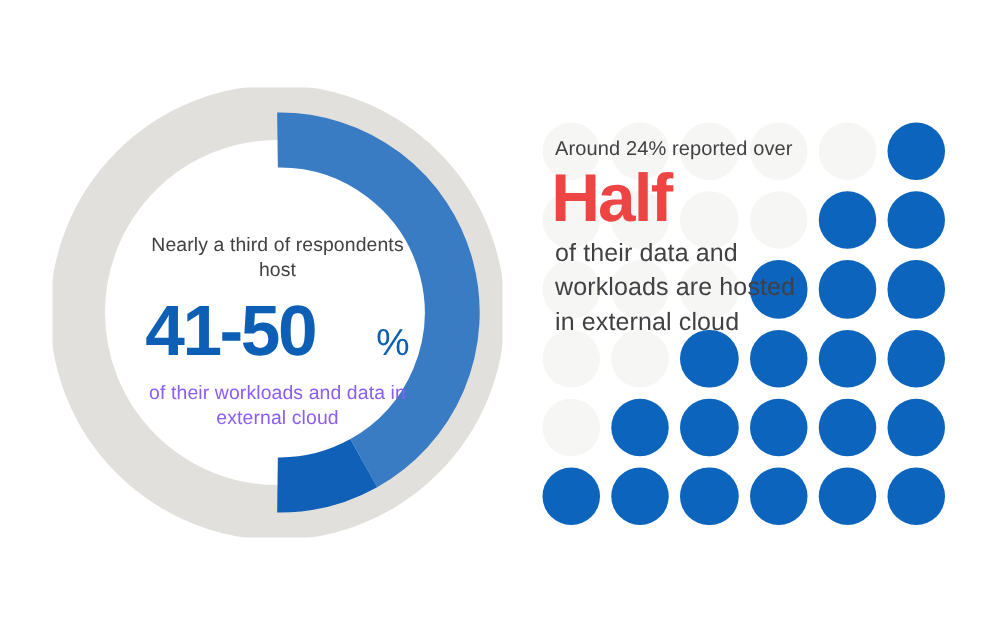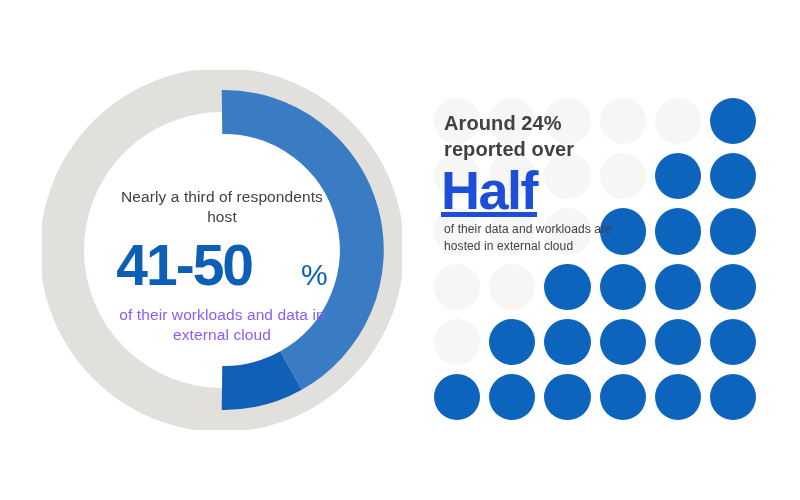--- a/index.html
+++ b/index.html
@@ -114,37 +114,35 @@
   .dot.on  { background: #0c64bd; }
   .dot.off { background: #f6f6f5; }
 
   .dots-text {
     position: absolute;
     left: 10px;
     top: 12px;
     width: 205px;
   }
   .dots-top-text {
-    font-size: 20px;
+    font-size: 16px;
     line-height: 1.3;
     color: #414042;
     letter-spacing: 0.1px;
-    font-weight: bold;
   }
   .dots-headline {
     font-size: 54px;
     font-weight: bold;
-    color: #1d4ed8;
+    color: #ef4444;
     line-height: 1.02;
     letter-spacing: -1.5px;
     margin: 1px 0 3px -3px;
-    text-decoration: underline;
   }
   .dots-bottom-text {
-    font-size: 12px;
+    font-size: 20px;
     line-height: 1.38;
     color: #414042;
     letter-spacing: 0.1px;
   }
 </style>
 </head>
 <body>
 
 <div id="infographic">
 

